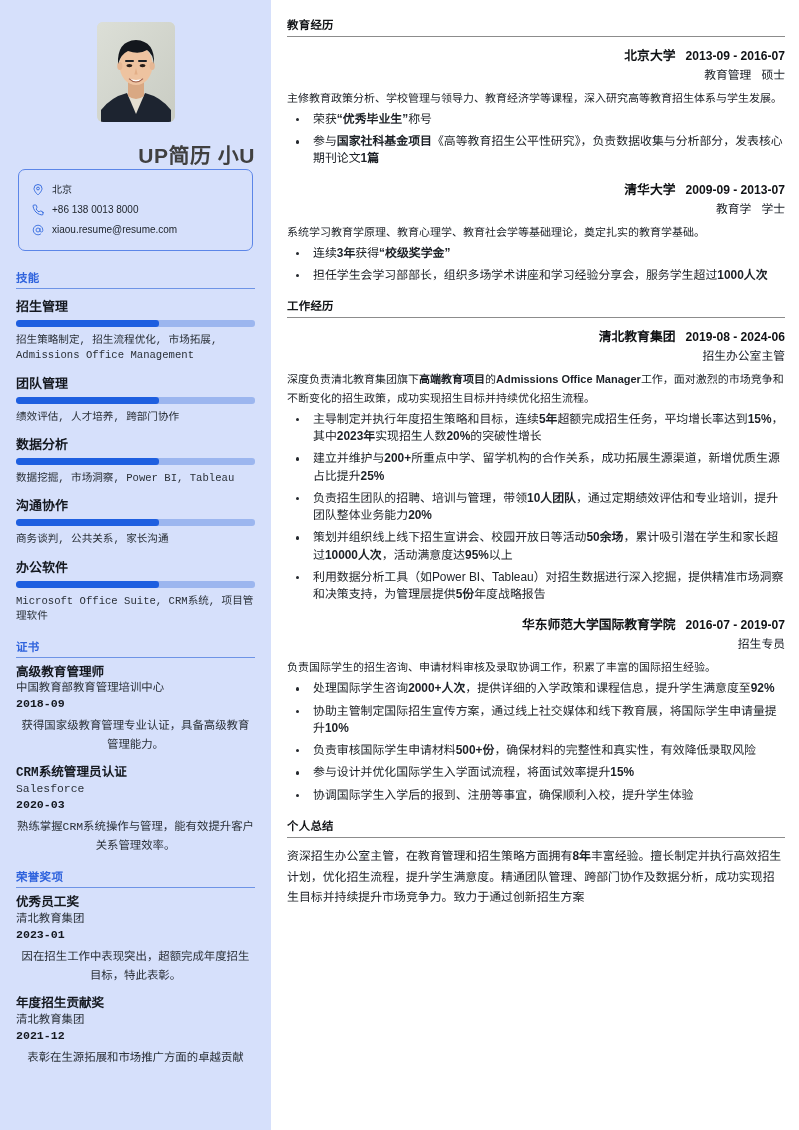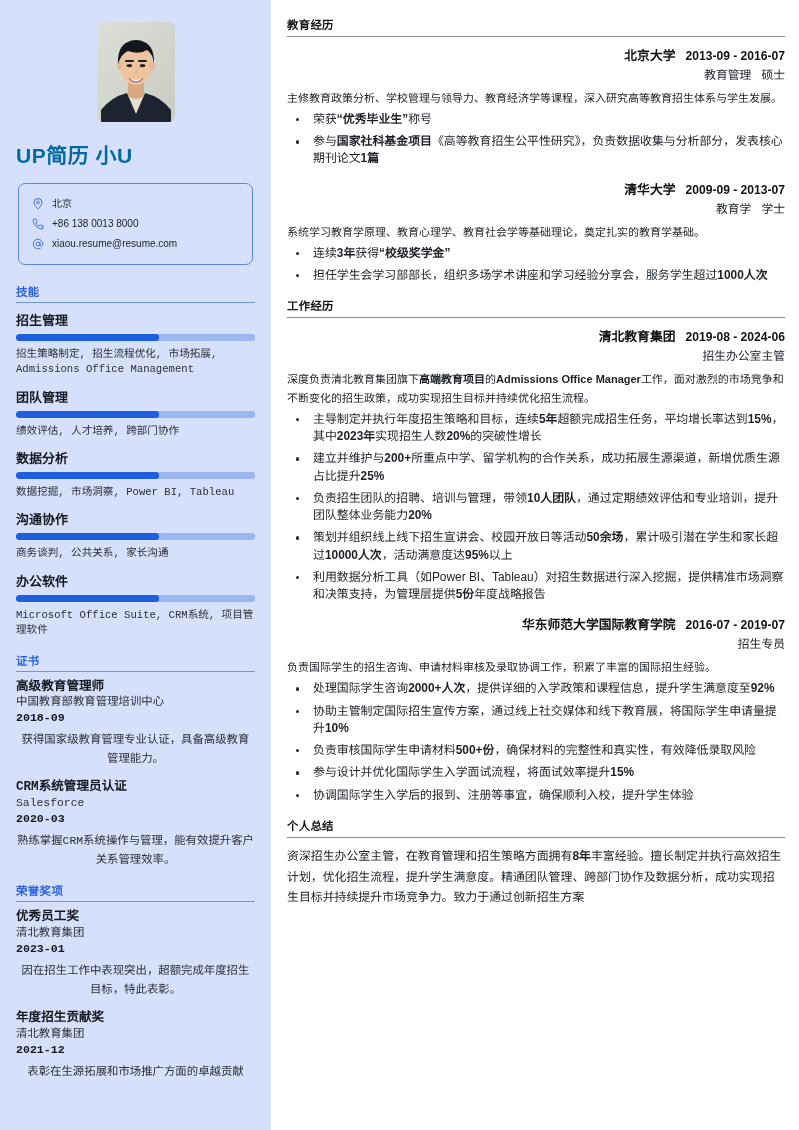--- a/index.html
+++ b/index.html
@@ -37,27 +37,26 @@
     width: 78px;
     height: 100px;
     border-radius: 6px;
     overflow: hidden;
     position: relative;
     background: #d9dbd4;
   }
   .photo svg { display: block; width: 100%; height: 100%; }
 
   .person-name {
-    text-align: left;
+    text-align: right;
     font-size: 21px;
     font-weight: 700;
-    color: #0369a1;
+    color: #404040;
     letter-spacing: 0.5px;
     margin-top: 17px;
-    margin-bottom: 14px;
   }
 
   .contact-box {
     border: 1px solid #5c86e8;
     border-radius: 7px;
     padding: 10px 12px 10px 12px;
     margin: 0 2px 18px 2px;
   }
   .contact-row {
     display: flex;

